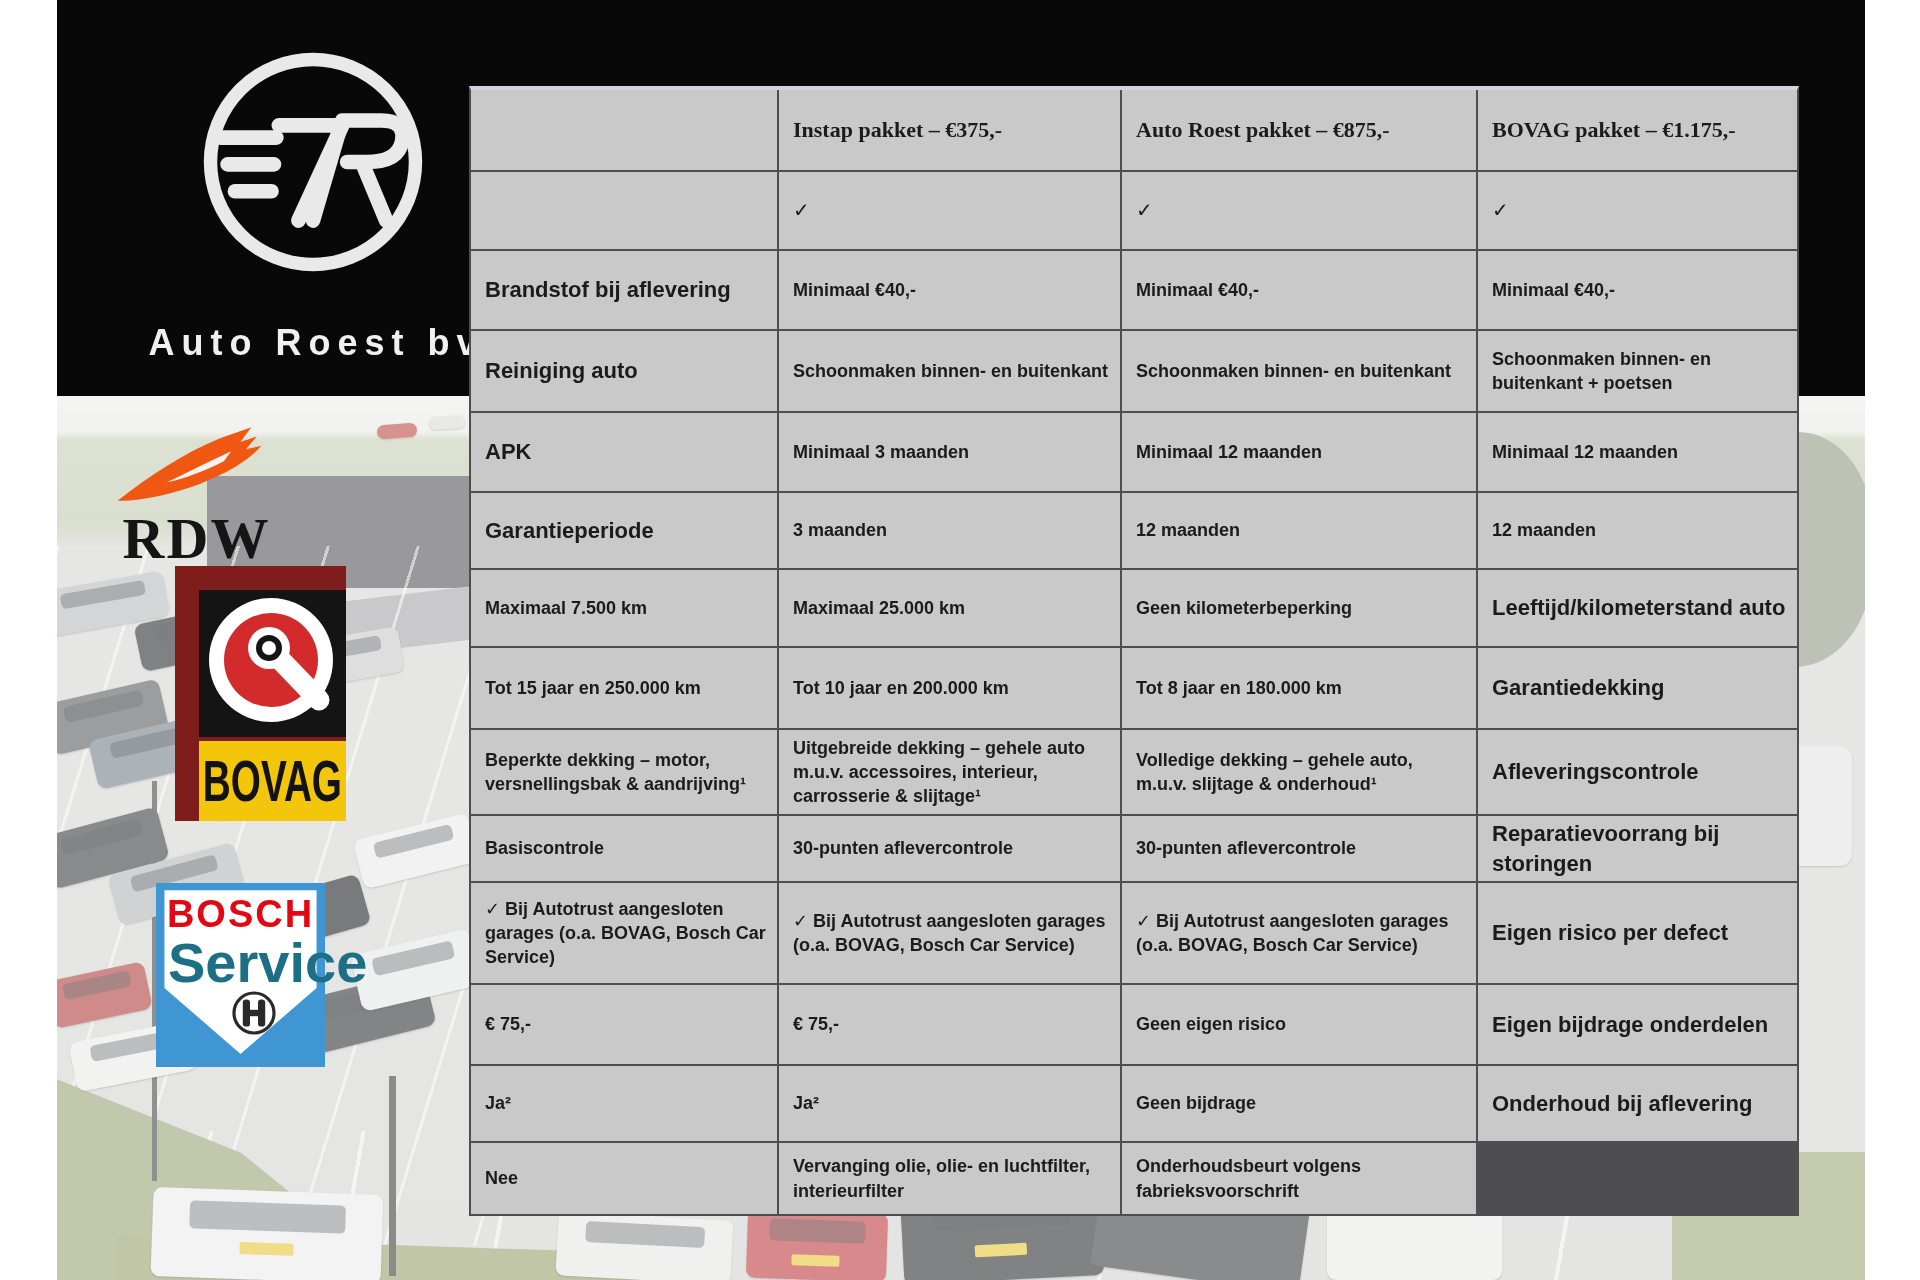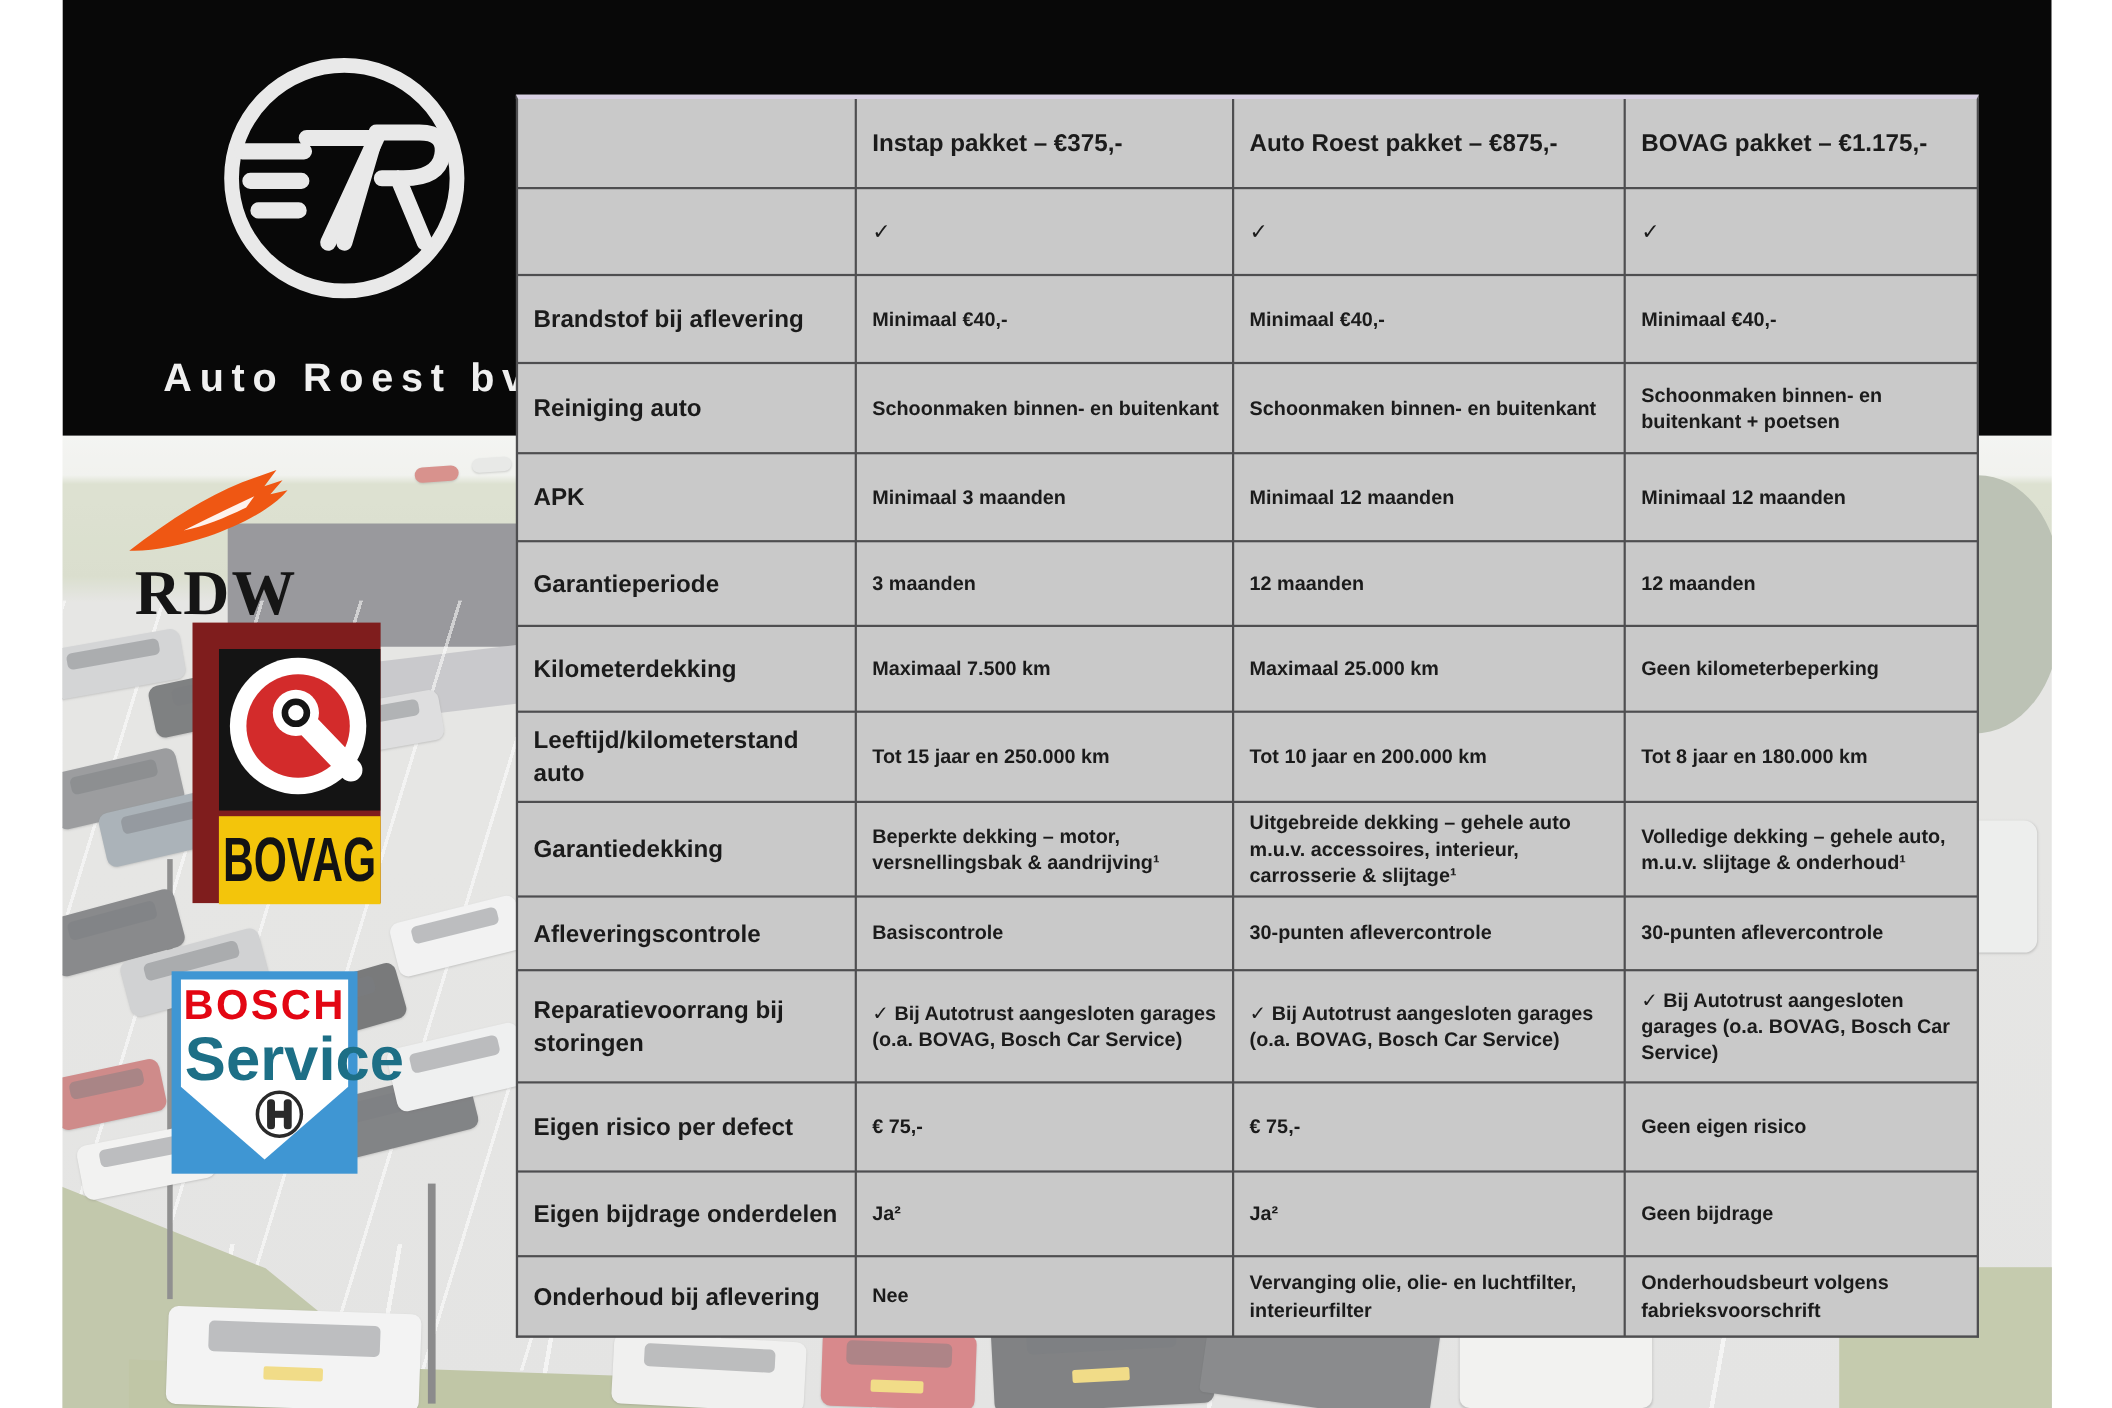--- a/index.html
+++ b/index.html
@@ -57,21 +57,21 @@
               font-weight:700;font-size:56px;line-height:1;padding-left:12px;}
   .bosch-armature{position:absolute;left:74px;top:106px;width:48px;height:48px;}
 
   
   .pkg-table{position:absolute;left:469px;top:86px;z-index:6;display:grid;
              grid-template-columns:306px 341px 354px 319px;
              grid-template-rows:80px 77px 78px 80px 78px 75px 76px 80px 84px 65px 100px 79px 75px 71px;
              gap:2px;background:#4e4e50;border:2px solid #4e4e50;border-top:4px solid #d7d0e2;}
   .c{display:flex;align-items:center;background:#c9c9c9;box-sizing:border-box;
      padding:6px 10px 6px 14px;color:#1b1b1b;font-weight:700;font-size:18px;line-height:1.35;}
-  .c.h{font-size:22px;}
+  .c.h{font-size:22px;font-family:Liberation Serif, serif;}
   .c.lab{font-size:22px;}
   .c.chk{font-size:20px;font-family:"DejaVu Sans",sans-serif;}
 </style>
 </head>
 <body>
 
 <div class="page">
 
   <div class="banner">
     <svg class="logo7r" viewBox="0 0 100 100">
@@ -225,21 +225,20 @@
     <div class="c lab">APK</div>
     <div class="c">Minimaal 3 maanden</div>
     <div class="c">Minimaal 12 maanden</div>
     <div class="c">Minimaal 12 maanden</div>
 
     <div class="c lab">Garantieperiode</div>
     <div class="c">3 maanden</div>
     <div class="c">12 maanden</div>
     <div class="c">12 maanden</div>
 
-    <div class="c lab">Kilometerdekking</div>
     <div class="c">Maximaal 7.500 km</div>
     <div class="c">Maximaal 25.000 km</div>
     <div class="c">Geen kilometerbeperking</div>
 
     <div class="c lab">Leeftijd/kilometerstand auto</div>
     <div class="c">Tot 15 jaar en 250.000 km</div>
     <div class="c">Tot 10 jaar en 200.000 km</div>
     <div class="c">Tot 8 jaar en 180.000 km</div>
 
     <div class="c lab">Garantiedekking</div>

